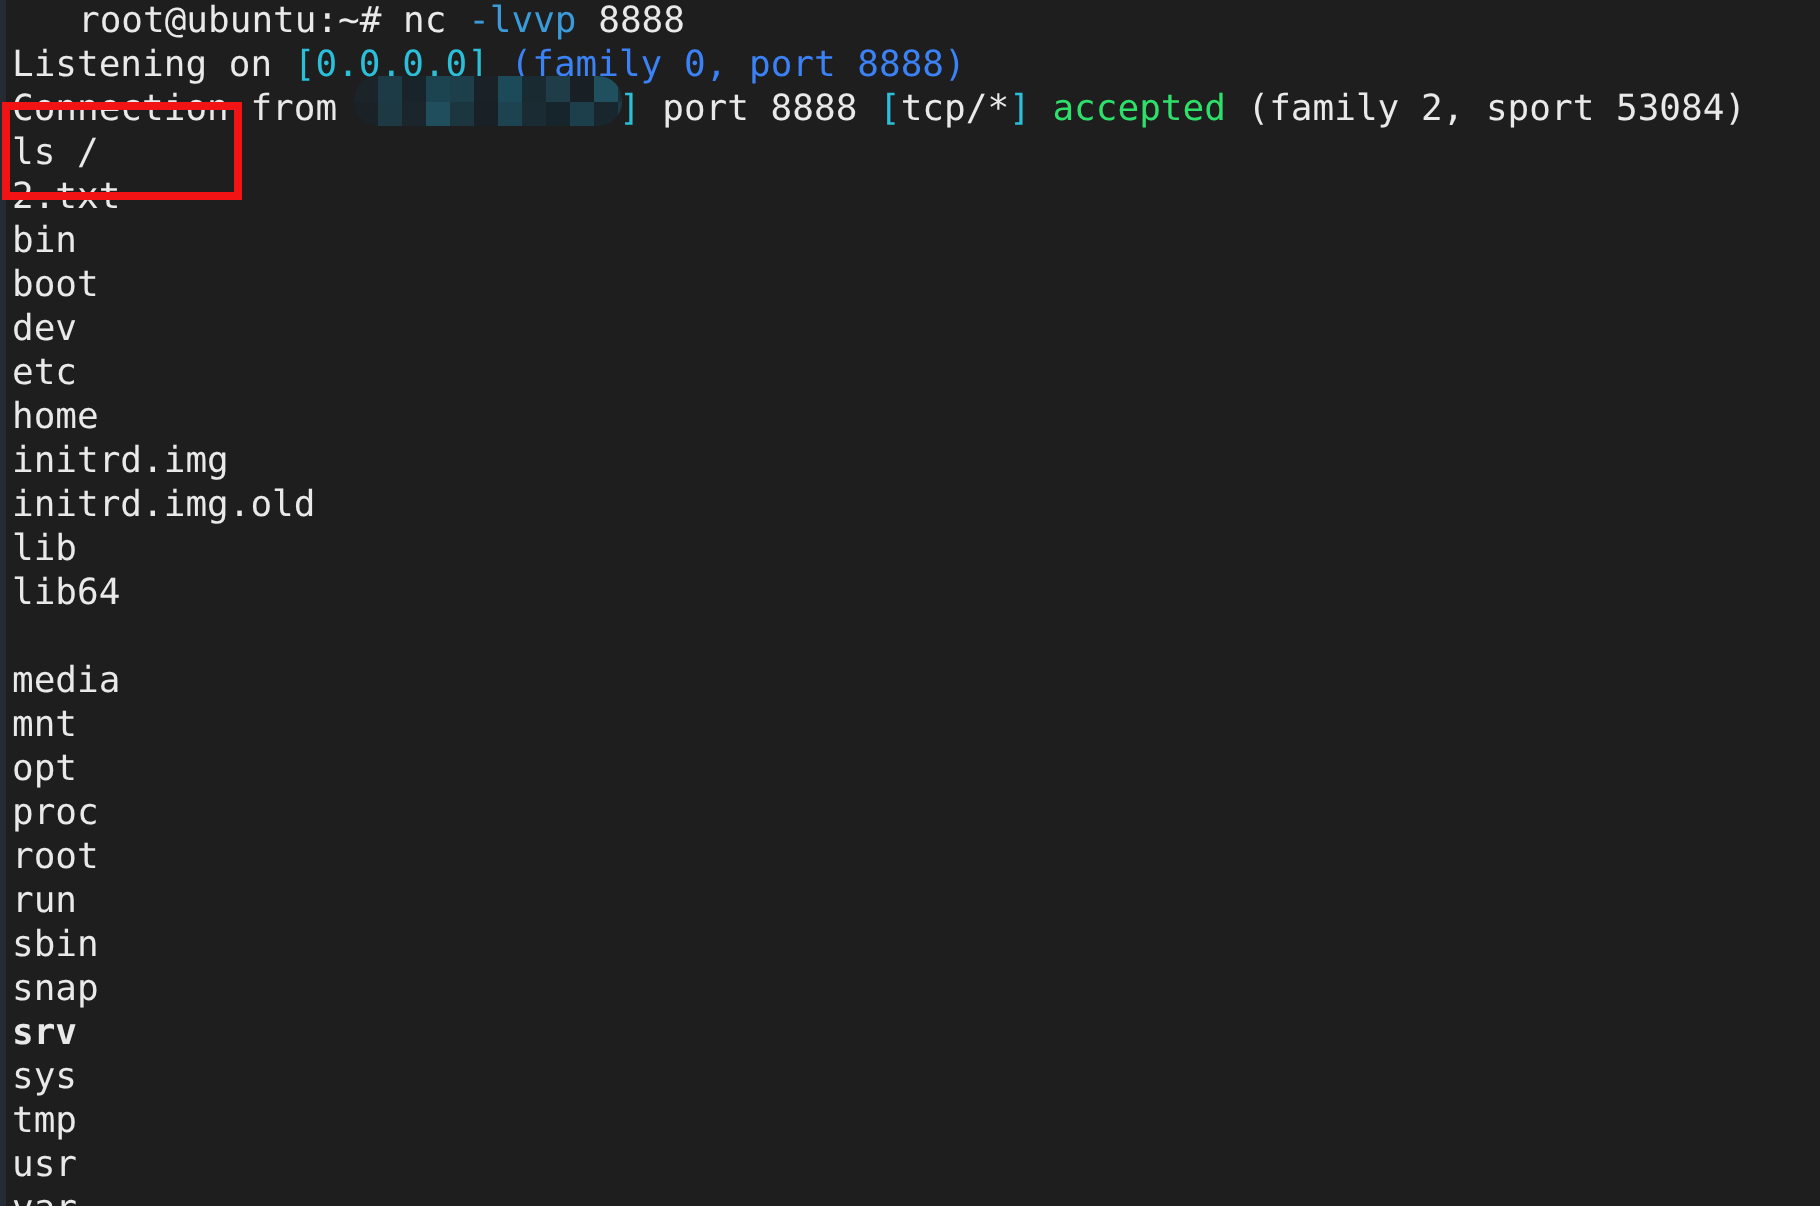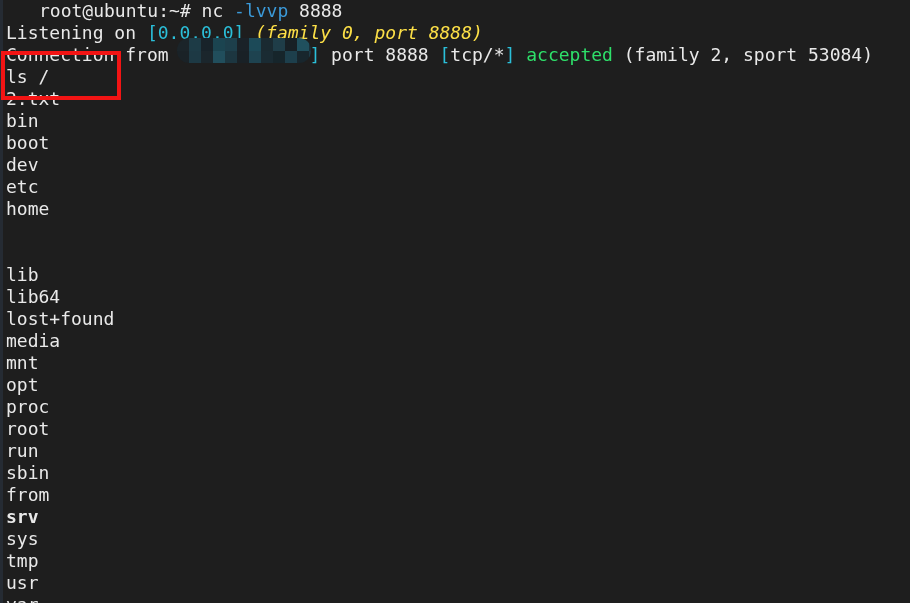--- a/index.html
+++ b/index.html
@@ -80,40 +80,41 @@
 </style>
 </head>
 <body>
 
 <div id="terminal" style="background: rgb(30, 30, 30);">
 
   <div id="left-gutter"></div>
 
   <div id="screen">
       <div class="line" style="top: 0px;"><span class="tok c-white" style="color: rgb(233, 233, 233); margin-left: 33px;">root@ubuntu:~# nc </span><span class="tok c-blue" style="color: rgb(59, 154, 217); margin-top: 12px;">-lvvp</span><span class="tok c-white" style="color: rgb(233, 233, 233);"> 8888</span></div>
-      <div class="line" style="top: 22px;"><span class="tok c-white" style="color: rgb(233, 233, 233);">Listening on </span><span class="tok c-cyan" style="color: rgb(43, 191, 217);">[0.0.0.0]</span><span class="tok c-white" style="color: #fde047; font-style: italic;"> (family 0, port 8888)</span></div>
+      <div class="line" style="top: 22px;"><span class="tok c-white" style="color: rgb(233, 233, 233);">Listening on </span><span class="tok c-cyan" style="color: rgb(43, 191, 217);">[0.0.0.0]</span><span class="tok c-white" style="color: #3b82f6;"> (family 0, port 8888)</span></div>
       <div class="line" style="top: 44px;"><span class="tok c-white" style="color: rgb(233, 233, 233);">Connection from </span><span class="tok c-white" style="color: rgb(233, 233, 233);">            </span><span class="tok c-cyan" style="color: rgb(43, 191, 217);">]</span><span class="tok c-white" style="color: rgb(233, 233, 233);"> port 8888 </span><span class="tok c-cyan" style="color: rgb(43, 191, 217);">[</span><span class="tok c-white" style="color: rgb(233, 233, 233);">tcp/*</span><span class="tok c-cyan" style="color: rgb(43, 191, 217);">]</span><span class="tok c-white" style="color: rgb(233, 233, 233);"> </span><span class="tok c-green" style="color: rgb(46, 224, 106);">accepted</span><span class="tok c-white" style="color: rgb(233, 233, 233);"> (family 2, sport 53084)</span></div>
       <div class="line" style="top: 66px;"><span class="tok c-white" style="color: rgb(233, 233, 233);">ls /</span></div>
       <div class="line" style="top: 88px;"><span class="tok c-white" style="color: rgb(233, 233, 233);">2.txt</span></div>
       <div class="line" style="top: 110px;"><span class="tok c-white" style="color: rgb(233, 233, 233);">bin</span></div>
       <div class="line" style="top: 132px;"><span class="tok c-white" style="color: rgb(233, 233, 233);">boot</span></div>
       <div class="line" style="top: 154px;"><span class="tok c-white" style="color: rgb(233, 233, 233);">dev</span></div>
       <div class="line" style="top: 176px;"><span class="tok c-white" style="color: rgb(233, 233, 233);">etc</span></div>
       <div class="line" style="top: 198px;"><span class="tok c-white" style="color: rgb(233, 233, 233);">home</span></div>
+      <div class="line" style="top: 220px;"><span class="tok c-white" style="color: rgb(233, 233, 233);">initrd.img</span></div>
+      <div class="line" style="top: 242px;"><span class="tok c-white" style="color: rgb(233, 233, 233);">initrd.img.old</span></div>
       <div class="line" style="top: 264px;"><span class="tok c-white" style="color: rgb(233, 233, 233);">lib</span></div>
       <div class="line" style="top: 286px;"><span class="tok c-white" style="color: rgb(233, 233, 233);">lib64</span></div>
-      <div class="line" style="top: 308px;"><span class="tok c-white" style="color: rgb(233, 233, 233);">lost+found</span></div>
       <div class="line" style="top: 330px;"><span class="tok c-white" style="color: rgb(233, 233, 233);">media</span></div>
       <div class="line" style="top: 352px;"><span class="tok c-white" style="color: rgb(233, 233, 233); text-align: right;">mnt</span></div>
       <div class="line" style="top: 374px;"><span class="tok c-white" style="color: rgb(233, 233, 233);">opt</span></div>
       <div class="line" style="top: 396px;"><span class="tok c-white" style="color: rgb(233, 233, 233);">proc</span></div>
       <div class="line" style="top: 418px;"><span class="tok c-white" style="color: rgb(233, 233, 233);">root</span></div>
       <div class="line" style="top: 440px;"><span class="tok c-white" style="color: rgb(233, 233, 233);">run</span></div>
       <div class="line" style="top: 462px;"><span class="tok c-white" style="color: rgb(233, 233, 233);">sbin</span></div>
-      <div class="line" style="top: 484px;"><span class="tok c-white" style="color: rgb(233, 233, 233);">from</span></div>
+      <div class="line" style="top: 484px;"><span class="tok c-white" style="color: rgb(233, 233, 233);">snap</span></div>
       <div class="line" style="top: 506px;"><span class="tok c-white" style="color: rgb(233, 233, 233); font-weight: bold;">srv</span></div>
       <div class="line" style="top: 528px;"><span class="tok c-white" style="color: rgb(233, 233, 233);">sys</span></div>
       <div class="line" style="top: 550px;"><span class="tok c-white" style="color: rgb(233, 233, 233);">tmp</span></div>
       <div class="line" style="top: 572px;"><span class="tok c-white" style="color: rgb(233, 233, 233);">usr</span></div>
       <div class="line" style="top: 594px;"><span class="tok c-white" style="color: rgb(233, 233, 233);">var</span></div>
     </div>
 
   <div id="redaction">
       <div class="px" style="left: 0px; top: 0px; background: rgb(27, 36, 41);"></div>
       <div class="px" style="left: 12px; top: 0px; background: rgb(29, 59, 70);"></div>

